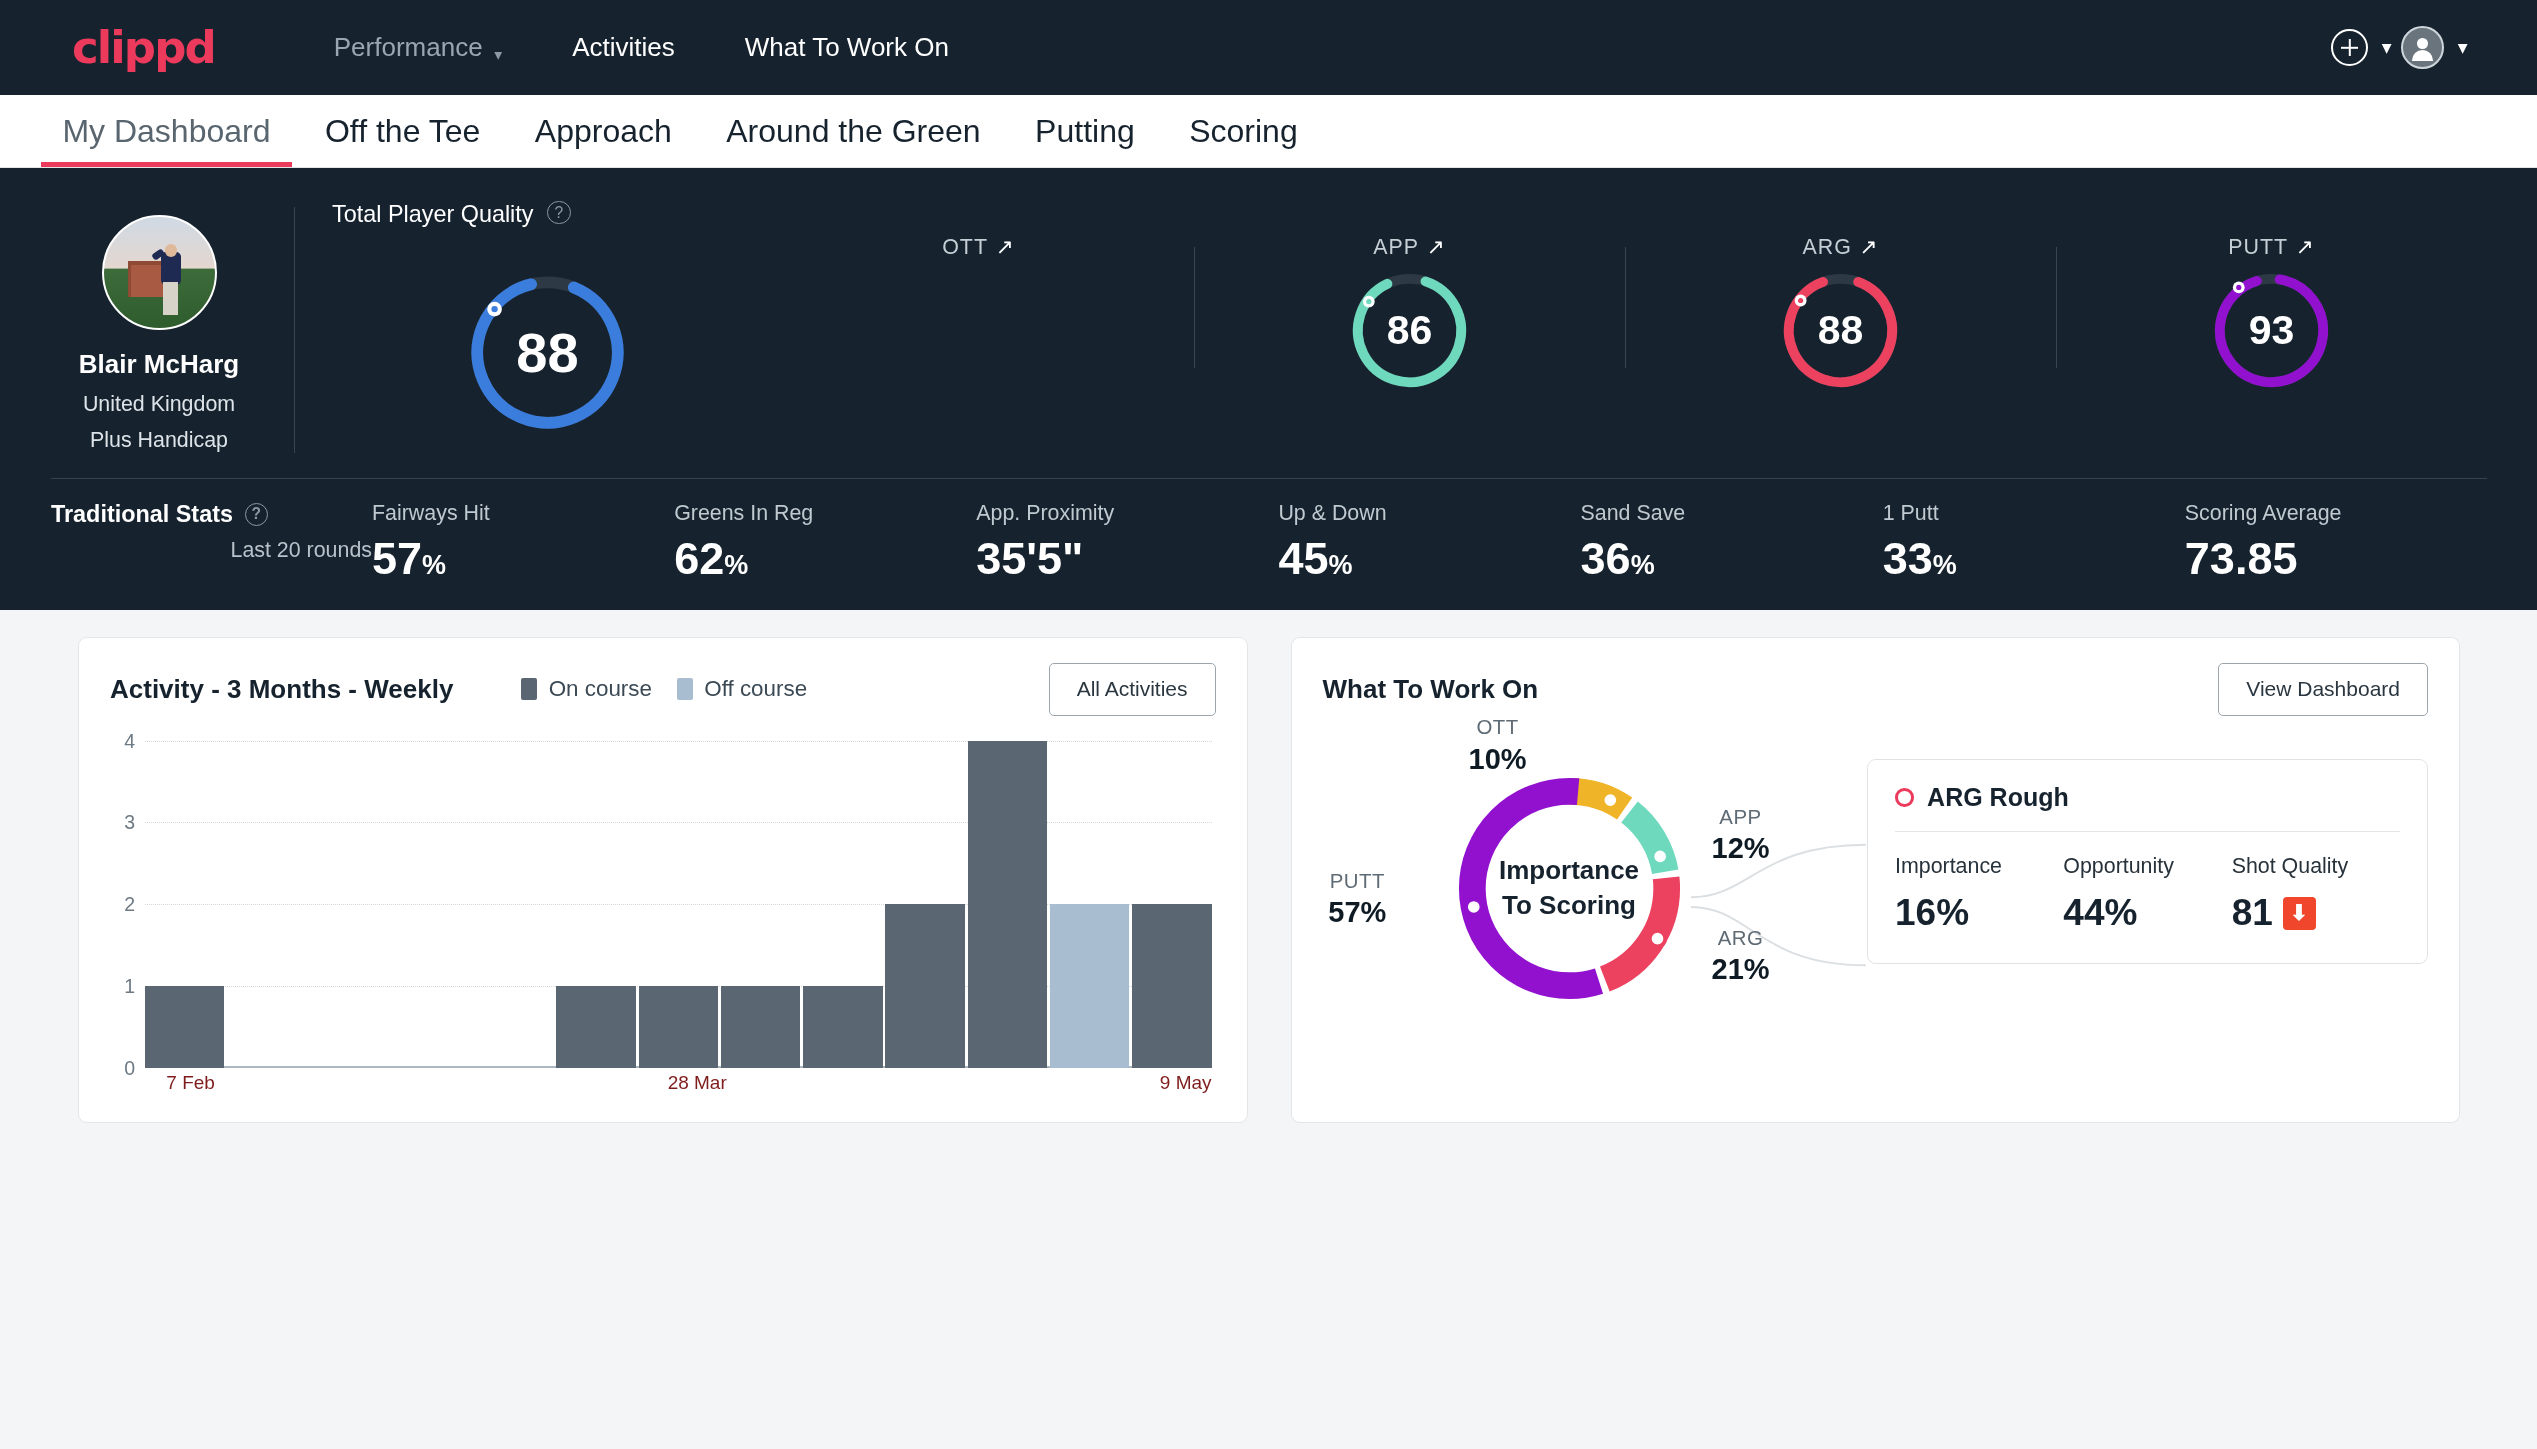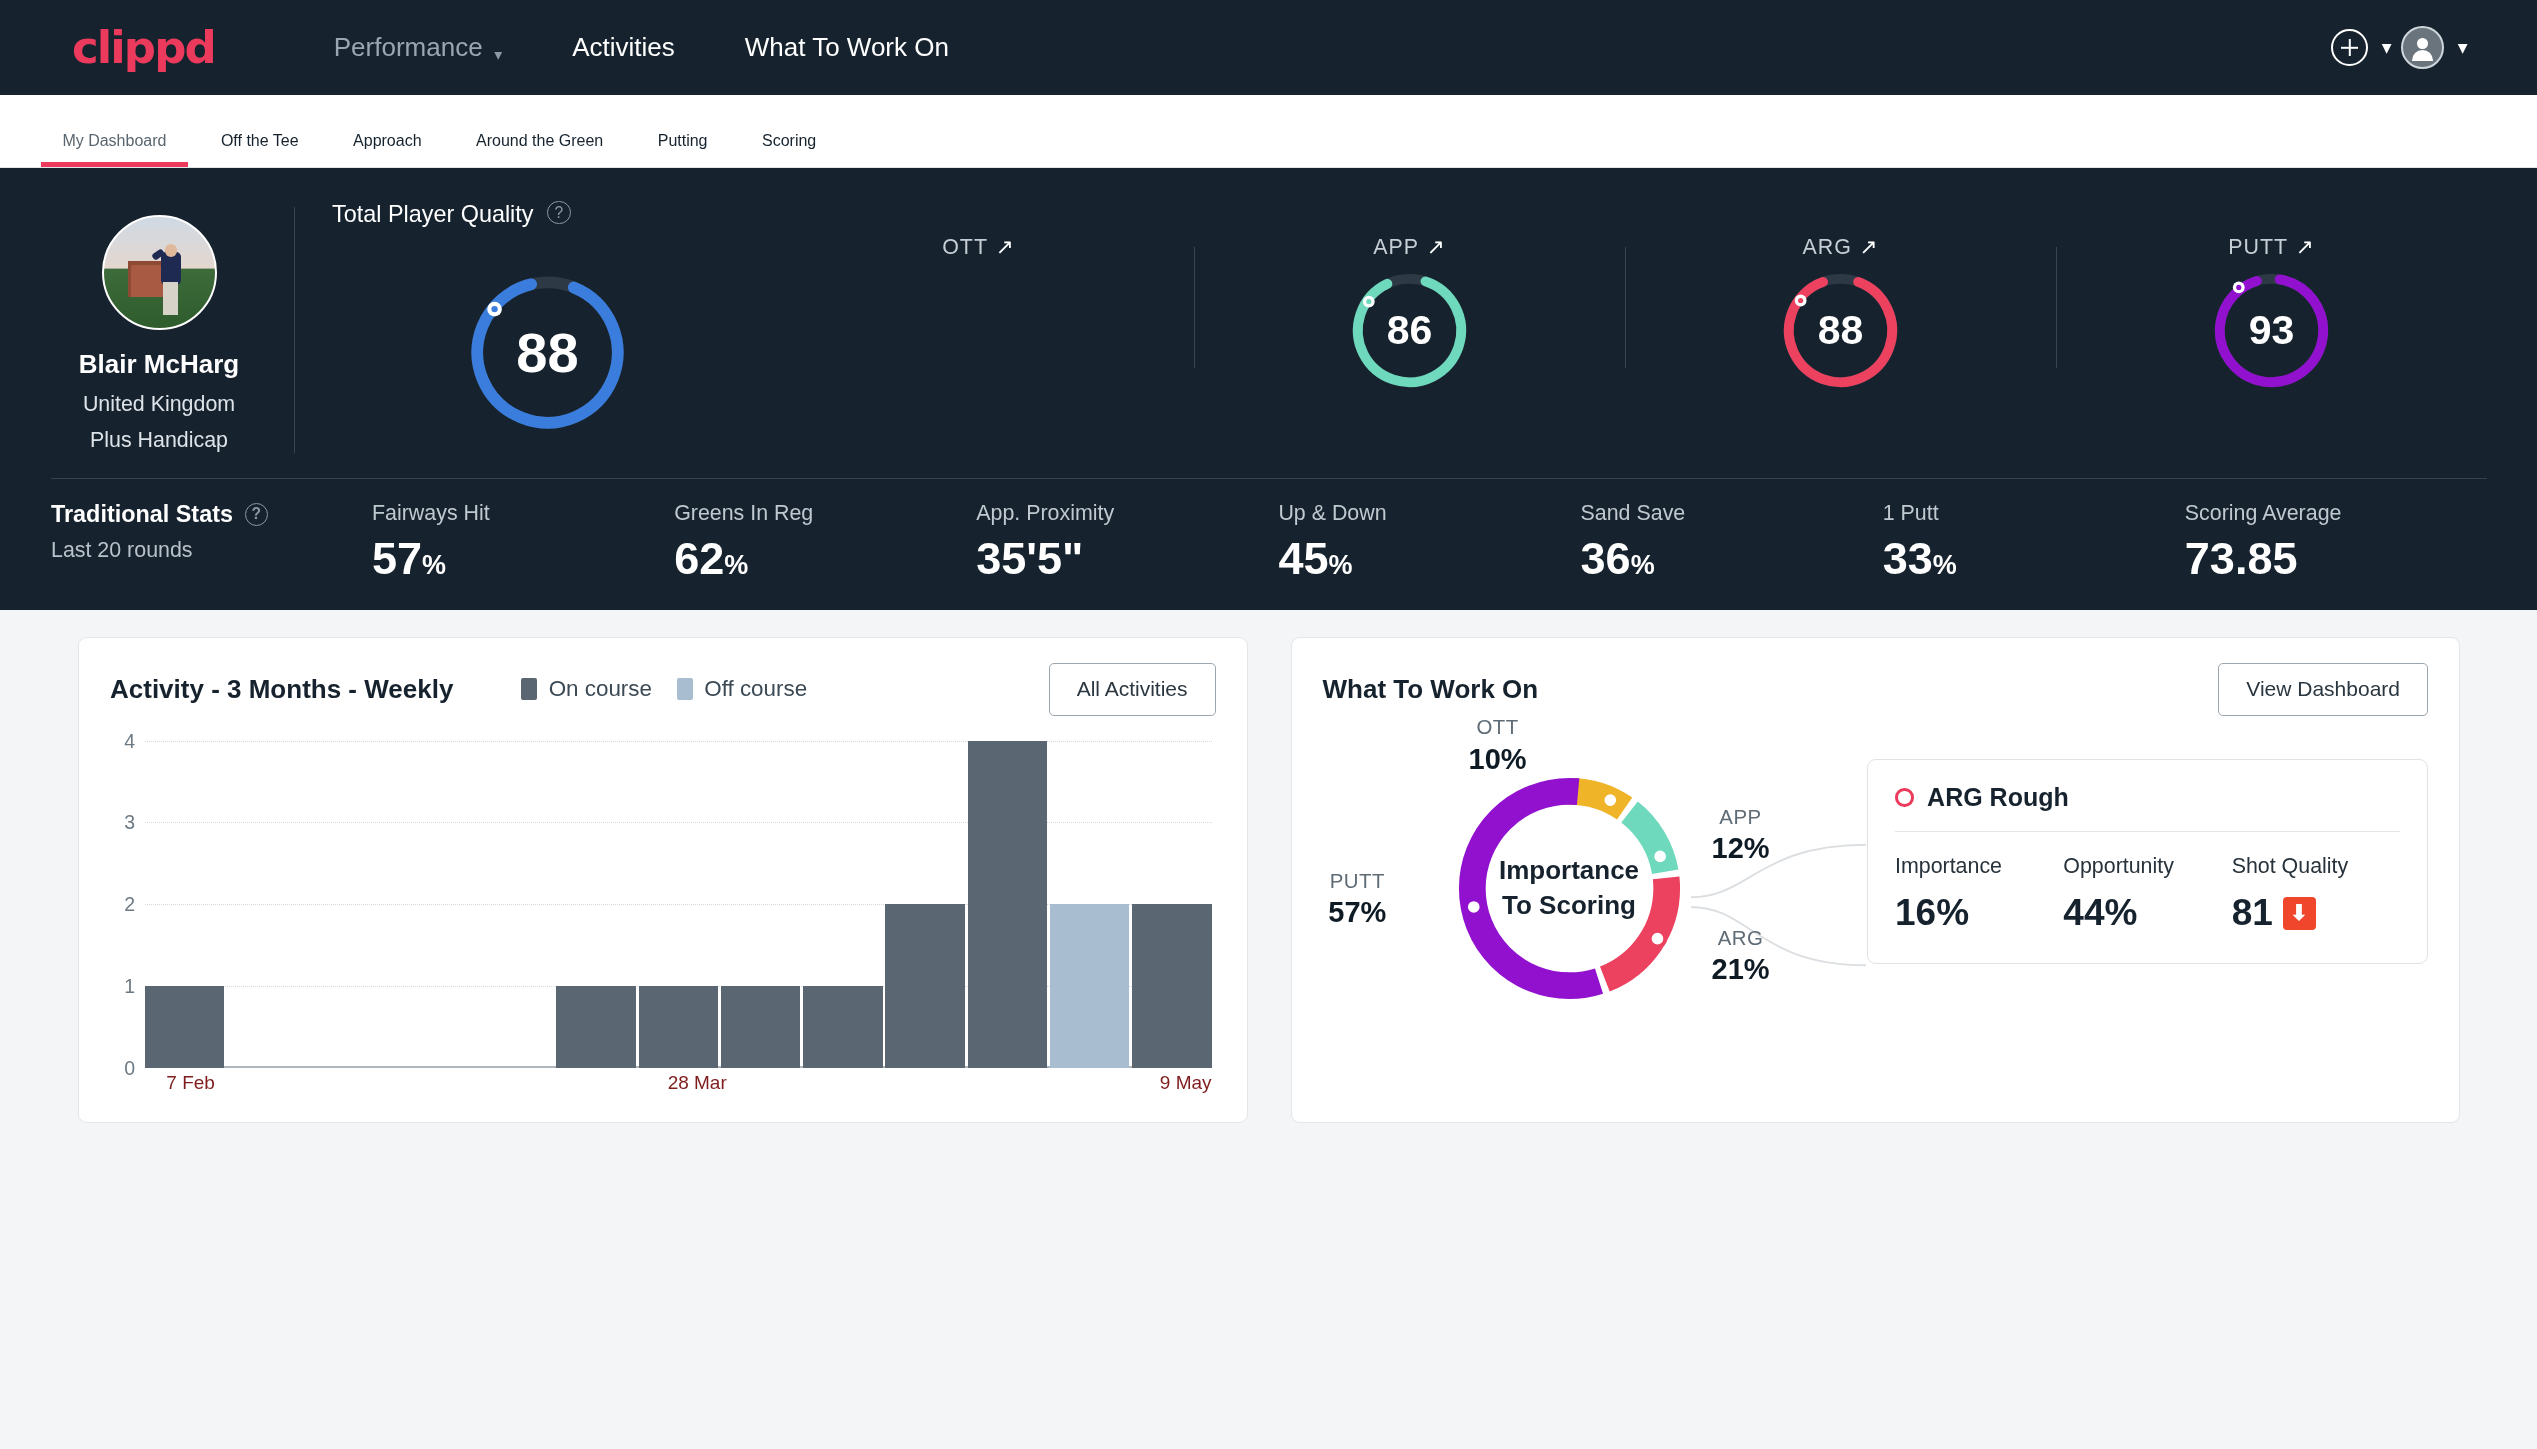--- a/index.html
+++ b/index.html
@@ -22,21 +22,21 @@
   .avatar-btn{width:43px;height:43px;border:2.4px solid #cfd6db;border-radius:50%;background:#69747d;
               display:flex;align-items:center;justify-content:center;cursor:pointer;}
   .av-head{width:10.7px;height:10.7px;border-radius:50%;background:#fff;position:relative;top:-3.9px;}
   .av-body{position:absolute;width:21.4px;height:10.7px;border-radius:10.7px 10.7px 0 0;background:#fff;margin-top:15.6px;}
   .av-wrap{position:relative;display:flex;align-items:center;justify-content:center;width:43px;height:43px;}
   .dd-caret{color:#fff;font-size:19.5px;margin-left:3.9px;cursor:pointer;}
 
   
   .tabbar{height:73px;background:#fff;display:flex;align-items:flex-end;padding-left:41px;
           border-bottom:1px solid #e2e5e8;}
-  .tab{font-size:16px;color:#16232e;padding:0 21.4px 17.5px 21.4px;margin-right:11.7px;cursor:pointer;
+  .tab{font-size:32px;color:#16232e;padding:0 21.4px 17.5px 21.4px;margin-right:11.7px;cursor:pointer;
        position:relative;}
   .tab.active{color:#5a666f;}
   .tab.active::after{content:"";position:absolute;left:0;right:0;bottom:0;height:4.9px;background:#ec3a5d;}
 
   
   .hero{background:#16232e;padding:33px 0 29px 0;}
   .hero-top{display:flex;align-items:flex-start;padding:0 51px;}
   .profile{width:216px;display:flex;flex-direction:column;align-items:center;padding-top:13.6px;}
   .photo{width:115px;height:115px;border-radius:50%;border:2.9px solid #fff;overflow:hidden;position:relative;
          background:linear-gradient(#cfd9e4 0%,#e4d7cf 46%,#3e6b3a 47%,#2f5c2c 100%);}
@@ -58,21 +58,21 @@
   .gcell{flex:1;display:flex;flex-direction:column;align-items:center;position:relative;}
   .gcell.sep::before{content:"";position:absolute;left:0;top:13.6px;bottom:23.4px;width:1px;background:#3a464f;}
   .glabel{color:#c6ced5;font-size:21.4px;letter-spacing:1px;margin-bottom:7.8px;display:flex;align-items:center;gap:7.8px;height:27px;}
   .glabel .arw{color:#fff;font-size:21.4px;}
   .gwrap{position:relative;display:flex;align-items:center;justify-content:center;}
   .gwrap .gnum{position:absolute;color:#fff;font-weight:bold;}
 
   .hr{height:1px;background:#36424c;margin:25px 51px 0 51px;}
 
   .stats{display:flex;align-items:flex-start;padding:21.4px 51px 0 51px;}
-  .stat-lead{width:321px;}
+  .stat-lead{width:321px;text-align:right;}
   .stat-lead .t{color:#fff;font-size:23.4px;font-weight:bold;display:flex;align-items:center;gap:11.7px;}
   .stat-lead .s{color:#b9c2ca;font-size:21.4px;margin-top:9.7px;}
   .stat{flex:1;}
   .stat .lab{color:#c1c9d0;font-size:21.4px;margin-bottom:9.7px;}
   .stat .val{color:#fff;font-size:45px;font-weight:bold;line-height:1;}
   .stat .val .u{font-size:27px;font-weight:bold;}
 
   
   .lower{display:flex;gap:43px;padding:27px 78px 0 78px;}
   .card{background:#fff;border:1px solid #e3e6e9;border-radius:8.8px;flex:1;padding:25px 31px 21.4px 31px;

